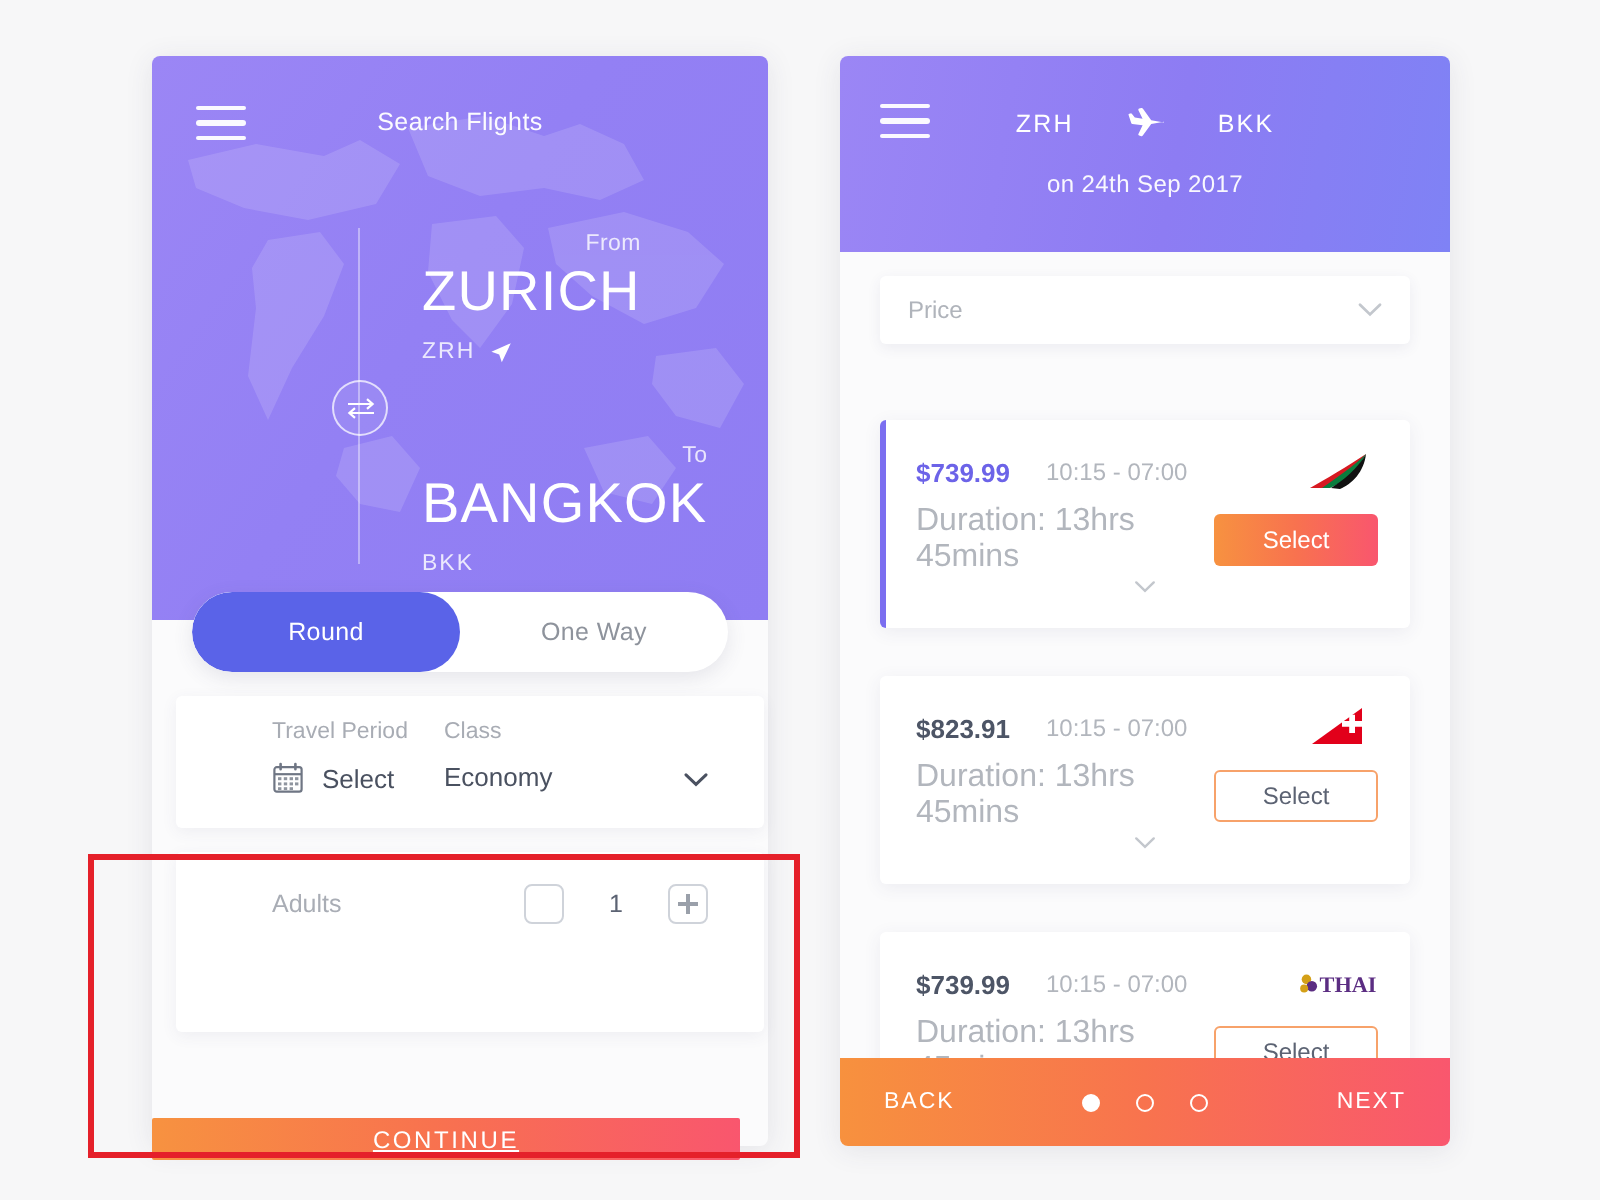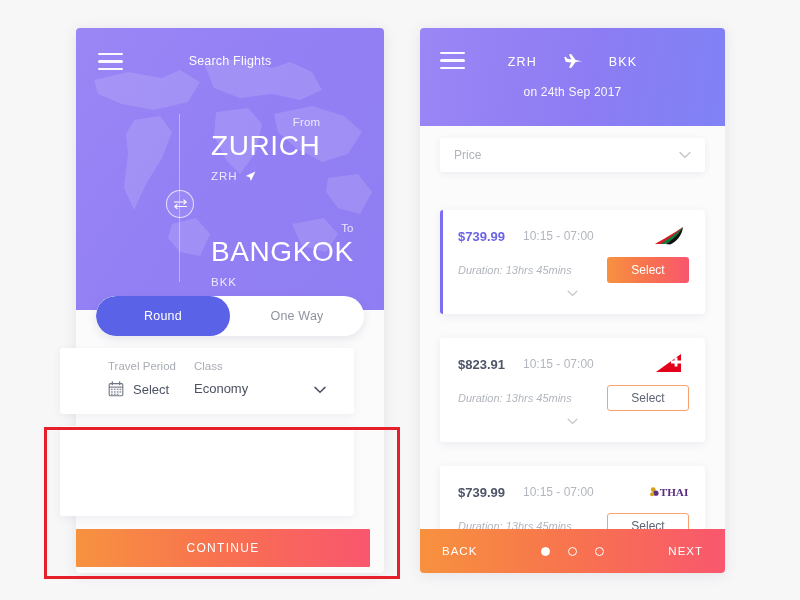--- a/index.html
+++ b/index.html
@@ -94,21 +94,21 @@
   .toggle-opt {
     flex: 1; display: flex; align-items: center; justify-content: center;
     font-size: 12.5px; color: #8e939c; cursor: pointer; letter-spacing: .2px;
   }
   .toggle-opt.active {
     background: #5a63e8; color: #fff; border-radius: 20px;
   }
 
   
   .lcard {
-    position: absolute; left: 60px; width: 294px;
+    position: absolute; left: 88px; width: 294px;
     background: #fff; border-radius: 3px;
     box-shadow: 0 2px 8px rgba(70,70,110,.07);
     padding-left: 20px;
   }
   #card-travel { top: 348px; height: 66px; }
   #card-pax    { top: 426px; height: 90px; }
 
   .tp-row { display: flex; height: 100%; padding: 12px 28px 0 28px; }
   .tp-col { flex: 1; }
   .tp-col.right { flex: 0 0 132px; position: relative; }
@@ -142,26 +142,26 @@
     content: ''; position: absolute; background: #9aa0aa;
   }
   .stepper-box.plus::before { left: 4px; right: 4px; top: 8.3px; height: 1.3px; }
   .stepper-box.plus::after  { top: 4px; bottom: 4px; left: 8.3px; width: 1.3px; }
   .pax-num {
     width: 52px; text-align: center;
     font-size: 12.5px; color: #5c6373;
   }
 
   .continue-btn {
-    position: absolute; left: 76px; top: 529px;
-    width: 294px; height: 38px;
+    position: absolute; left: 76px; top: 559px;
+    width: 294px; height: 21px;
     background: linear-gradient(90deg,#f79240 0%,#f8724f 48%,#f9566e 100%);
     display: flex; align-items: center; justify-content: center;
     color: #fff; font-size: 12px; letter-spacing: 1.3px;
-    cursor: pointer; border-radius: 1px;
+    cursor: pointer; border-radius: 1px; text-decoration: underline;
   }
 
   
   #annotation {
     position: absolute; left: 44px; top: 427px;
     width: 356px; height: 152px;
     border: 3px solid #e5202a;
     pointer-events: none;
   }
 
@@ -210,21 +210,21 @@
   }
   .fc-price { font-size: 13px; font-weight: bold; color: #4d5566; }
   .fc-price.hl { color: #6c63e8; }
   .fc-time { flex: 1; padding-left: 18px; font-size: 12px; color: #b2b6bd; }
   .fc-logo { width: 40px; height: 24px; display: flex; align-items: center; justify-content: center; }
   .fc-logo svg { display: block; }
   .fc-row2 {
     display: flex; align-items: center;
     padding: 8px 16px 0 18px; height: 36px;
   }
-  .fc-dur { flex: 1; font-size: 11px; color: #b2b6bd; font-style: italic; }
+  .fc-dur { flex: 1; font-size: 16px; color: #b2b6bd; }
   .sel-btn {
     width: 82px; height: 26px; border-radius: 3px;
     display: flex; align-items: center; justify-content: center;
     font-size: 12px; cursor: pointer;
   }
   .sel-btn.filled {
     background: linear-gradient(90deg,#f79240 0%,#f8724f 50%,#f9566e 100%);
     color: #fff;
   }
   .sel-btn.outline {
@@ -359,20 +359,28 @@
         <span class="chev">
           <svg viewBox="0 0 12 8" fill="none" stroke="#4a5160" stroke-width="1.5" stroke-linecap="round">
             <path d="M1 1.4 L6 6.2 L11 1.4"></path>
           </svg>
         </span>
       </div>
     </div>
   </div>
 
   <div class="lcard" id="card-pax">
+    <div class="pax-row">
+      <div class="pax-lbl">
+        <span>Adults</span>
+      </div>
+      <div class="stepper-box"></div>
+      <div class="pax-num">1</div>
+      <div class="stepper-box plus"></div>
+    </div>
   </div>
 
   <div class="continue-btn">CONTINUE</div>
 
   <div id="annotation"></div>
 
   <div class="phone" id="phone-right">
 
     <div class="rhero">
       <div class="hamburger">

